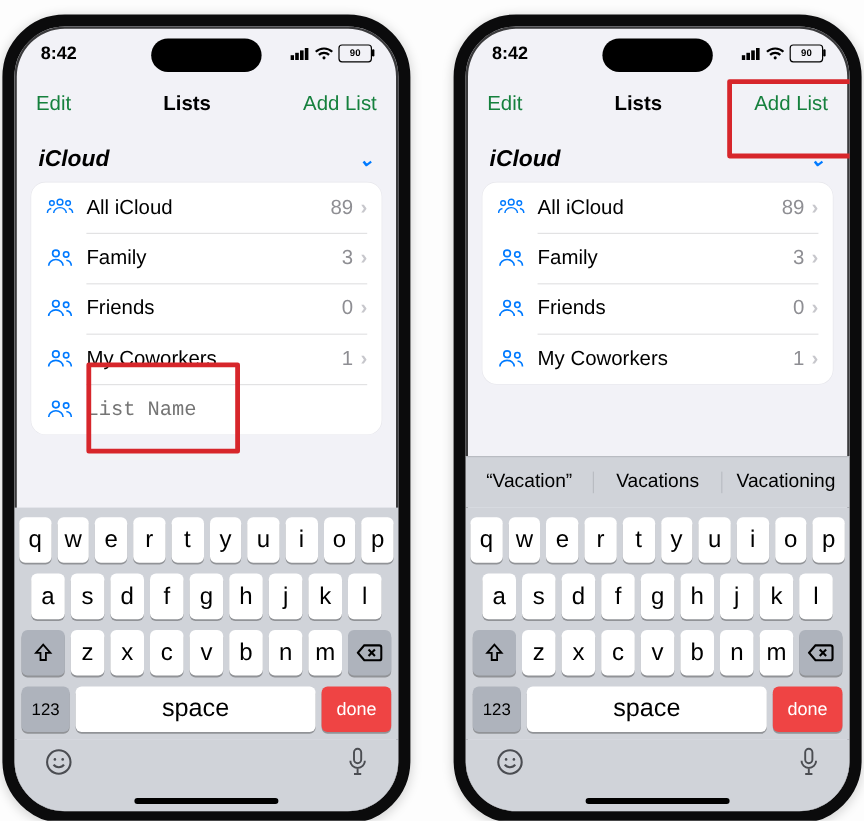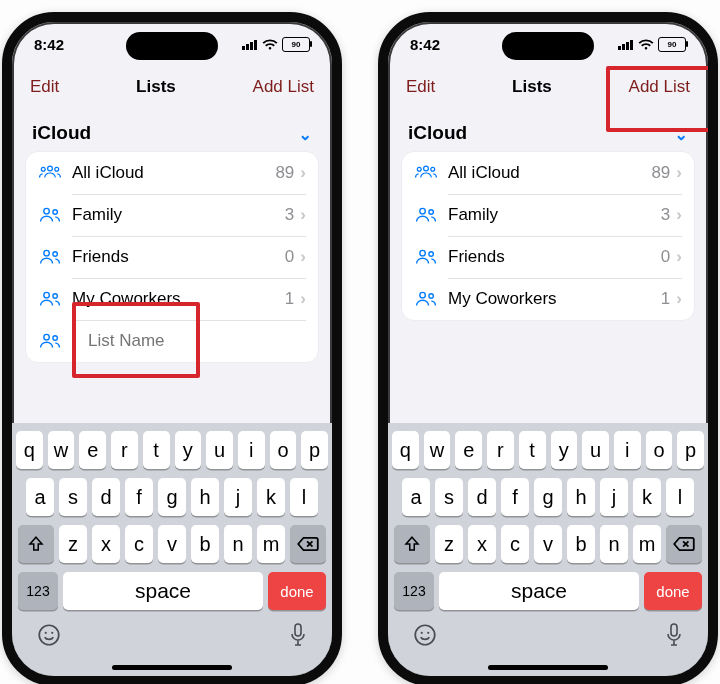--- a/index.html
+++ b/index.html
@@ -55,27 +55,28 @@
     border: 1.5px solid #000; border-radius: 3px;
     font-size: 8px; font-weight:700;
     position: relative;
   }
   .battery-box::after{ content:""; position:absolute; right:-3px; top:3px; width:2px; height:6px; background:#000; border-radius:1px;}
   .nav {
     height: 42px;
     display:flex; align-items:center; justify-content: space-between;
     padding: 0 18px;
   }
-  .nav-link { color:#7f1d1d; font-size:17px; }
+  .nav-link { color:#15803d; font-size:17px; }
   .nav-title { font-weight:700; font-size:17px; color:#000; }
   .content { padding: 4px 14px 0; }
   .section-header {
-    display:flex; align-items:flex-end; justify-content:space-between;
+    display:flex; align-items:center; justify-content:space-between;
     font-weight:700; font-size:19px; padding: 10px 6px 8px;
     color:#000;
+    font-style:italic;
   }
   .chevron-down { color:#007aff; font-weight:700; font-size:16px;}
   .card {
     background:#fff;
     border-radius: 12px;
     box-shadow: 0 0 0 0.5px rgba(0,0,0,.05);
   }
   .list-row {
     display:flex; align-items:center;
     height: 42px;
@@ -83,21 +84,21 @@
     position: relative;
   }
   .list-row + .list-row::before{
     content:""; position:absolute; left:46px; right:12px; top:0; height:1px;
     background: rgba(60,60,67,.15);
   }
   .people-icon { width:24px; height:18px; margin-right:10px; color:#007aff; flex:0 0 auto; }
   .row-label { flex:1 1 auto; font-size:17px; color:#000; }
   .row-label input{
     width:100%; border:none; outline:none; font-size:17px;
-    font-family: Liberation Sans, sans-serif; padding:0; background: transparent; margin-left: 16px;
+    font-family: Liberation Mono, monospace; padding:0; background: transparent;
   }
   .row-count { color:#8e8e93; font-size:17px; margin-right:6px; }
   .row-chevron { color:#c7c7cc; font-weight:700; font-size:17px; }
 
   .highlight-box{
     position:absolute; border:4px solid #d7262b; border-radius:2px;
     pointer-events:none;
   }
 
   
@@ -408,20 +409,25 @@
               </span>
               <span class="row-label">My Coworkers</span>
               <span class="row-count">1</span>
               <span class="row-chevron">›</span>
             </div>
           </div>
     </div>
 
     <div class="kb-area">
       <div class="spacer-fill"></div>
+      <div class="predict" style="display: flex;">
+            <span>“Vacation”</span>
+            <span>Vacations</span>
+            <span>Vacationing</span>
+          </div>
       <div class="keyboard">
         <div class="krow">
               <div class="key">q</div>
               <div class="key">w</div>
               <div class="key">e</div>
               <div class="key">r</div>
               <div class="key">t</div>
               <div class="key">y</div>
               <div class="key">u</div>
               <div class="key">i</div>

